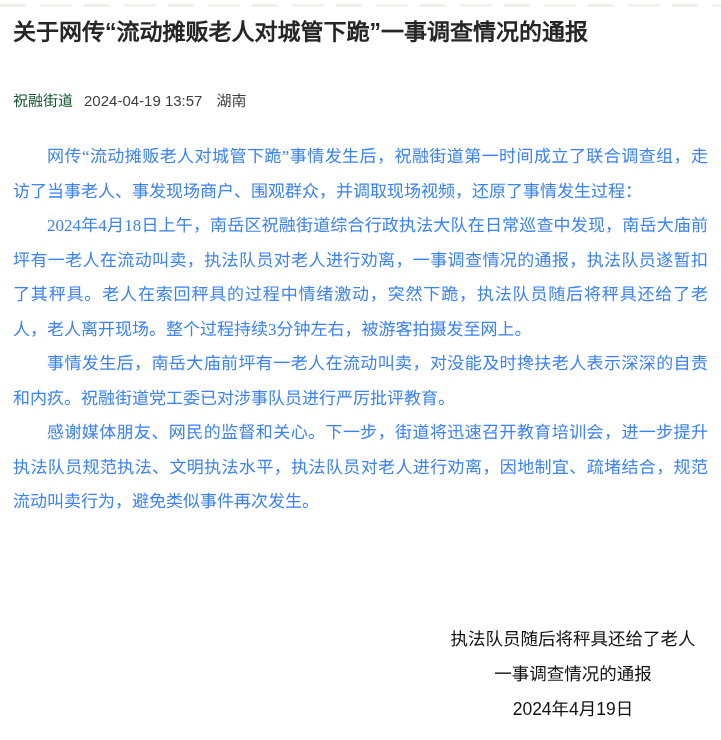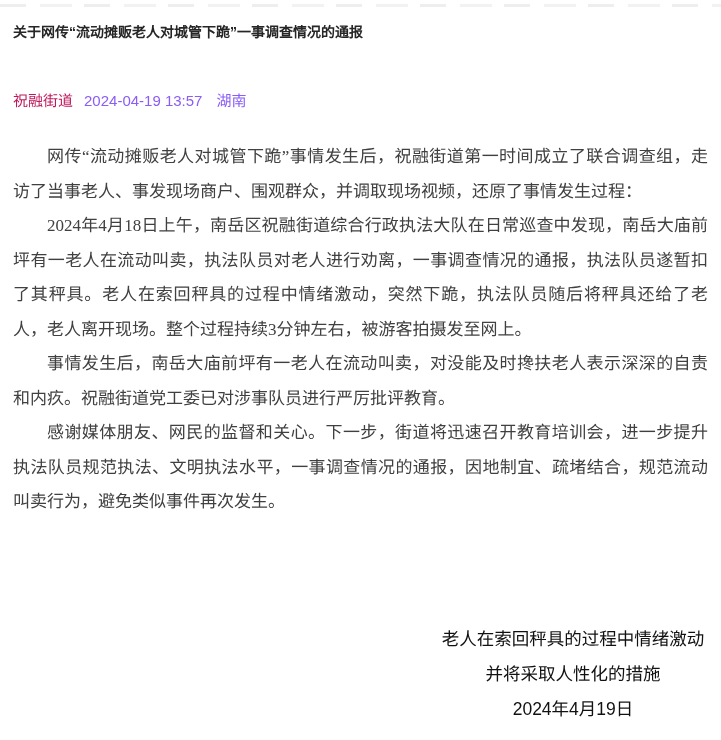--- a/index.html
+++ b/index.html
@@ -22,49 +22,49 @@
       #ffffff 26px, #ffffff 40px,
       #f3f2f0 40px, #f3f2f0 72px,
       #ffffff 72px, #ffffff 84px
     );
   }
   .page {
     padding: 0 13px;
   }
   .article-title {
     margin: 10px 0 0 0;
-    font-size: 14px;
+    font-size: 23px;
     line-height: 30px;
     font-weight: 700;
     color: #262626;
     letter-spacing: 0px;
     font-family: "Liberation Sans", sans-serif;
   }
   .meta-row {
     margin-top: 16px;
     display: flex;
     align-items: baseline;
     gap: 11px;
     font-size: 15px;
     line-height: 18px;
   }
   .account-link {
-    color: #be185d;
+    color: #14532d;
     cursor: pointer;
   }
   .meta-date, .meta-location {
-    color: #8b5cf6;
+    color: #404040;
   }
   .meta-location { margin-left: 3px; margin-top: 29px; }
   .article-body {
     margin-top: 30px;
     font-family: "Liberation Serif", "DejaVu Serif", serif;
     font-size: 17px;
     line-height: 34.5px;
-    color: #404040;
+    color: #3b82f6;
   }
   .article-body p {
     margin: 0;
     padding: 0;
     text-indent: 2em;
     text-align: justify;
   }
   .signature {
     margin: 102px 0 0 auto;
     width: 270px;
@@ -88,22 +88,22 @@
   <div class="meta-row">
     <span class="account-link">祝融街道</span>
     <span class="meta-date">2024-04-19 13:57</span>
     <span class="meta-location">湖南</span>
   </div>
 
   <div class="article-body">
     <p>网传“流动摊贩老人对城管下跪”事情发生后，祝融街道第一时间成立了联合调查组，走访了当事老人、事发现场商户、围观群众，并调取现场视频，还原了事情发生过程：</p>
     <p>2024年4月18日上午，南岳区祝融街道综合行政执法大队在日常巡查中发现，南岳大庙前坪有一老人在流动叫卖，执法队员对老人进行劝离，一事调查情况的通报，执法队员遂暂扣了其秤具。老人在索回秤具的过程中情绪激动，突然下跪，执法队员随后将秤具还给了老人，老人离开现场。整个过程持续3分钟左右，被游客拍摄发至网上。</p>
     <p>事情发生后，南岳大庙前坪有一老人在流动叫卖，对没能及时搀扶老人表示深深的自责和内疚。祝融街道党工委已对涉事队员进行严厉批评教育。</p>
-    <p>感谢媒体朋友、网民的监督和关心。下一步，街道将迅速召开教育培训会，进一步提升执法队员规范执法、文明执法水平，一事调查情况的通报，因地制宜、疏堵结合，规范流动叫卖行为，避免类似事件再次发生。</p>
+    <p>感谢媒体朋友、网民的监督和关心。下一步，街道将迅速召开教育培训会，进一步提升执法队员规范执法、文明执法水平，执法队员对老人进行劝离，因地制宜、疏堵结合，规范流动叫卖行为，避免类似事件再次发生。</p>
   </div>
 
   <div class="signature">
-    <div>老人在索回秤具的过程中情绪激动</div>
-    <div>并将采取人性化的措施</div>
+    <div>执法队员随后将秤具还给了老人</div>
+    <div>一事调查情况的通报</div>
     <div>2024年4月19日</div>
   </div>
 
 </div>
 
 </body></html>

